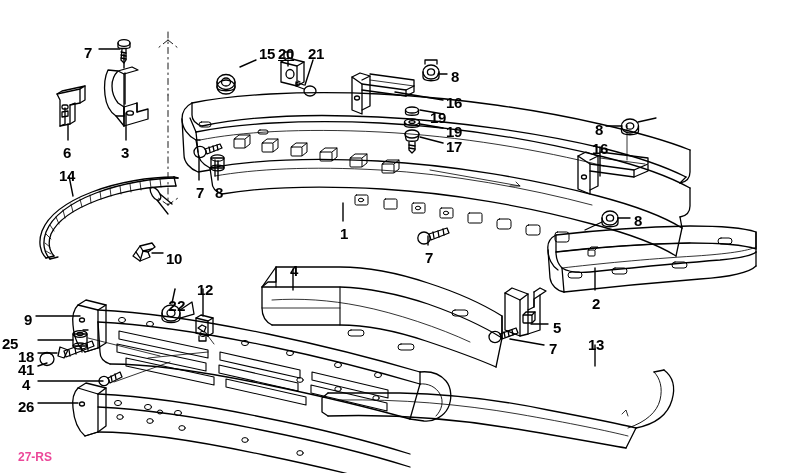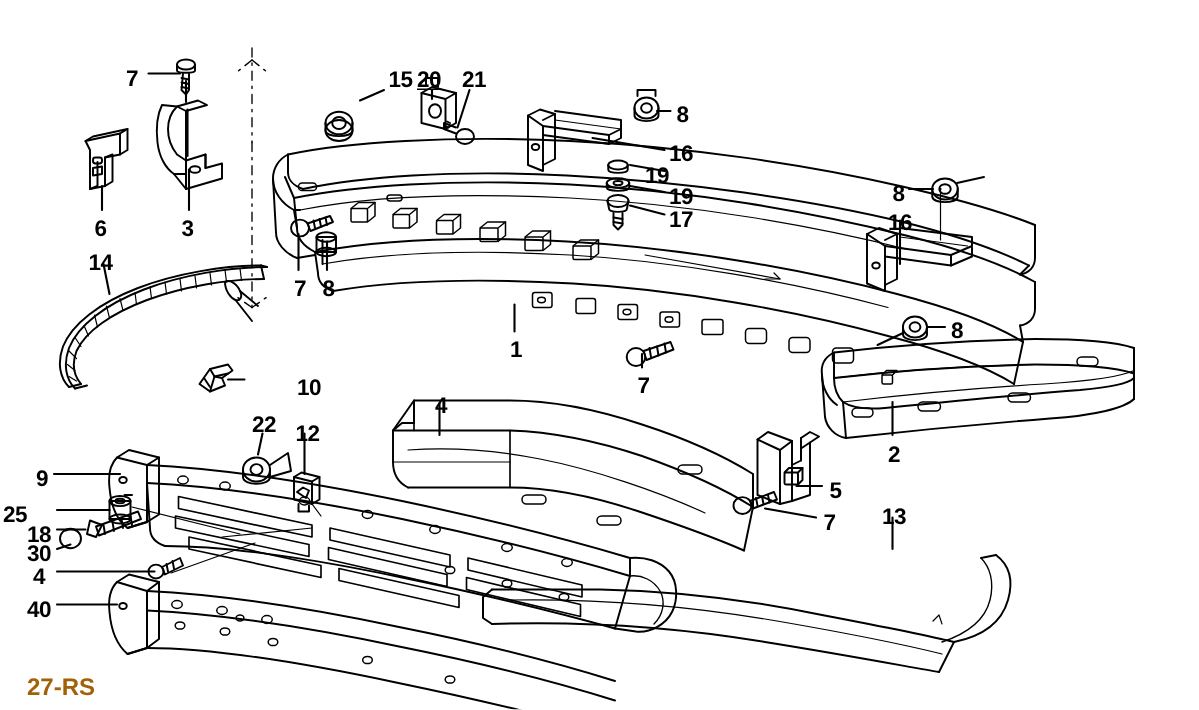--- a/index.html
+++ b/index.html
@@ -30,22 +30,22 @@
     line-height: 1;
     white-space: nowrap;
     letter-spacing: -0.3px;
   }
   #footer-code {
     position: absolute;
     left: 18px;
     top: 450px;
     font-family: "Liberation Sans", sans-serif;
     font-weight: bold;
-    font-size: 16px;
-    color: #a16207;
+    font-size: 12px;
+    color: #ec4899;
     letter-spacing: 0px;
   }
 </style>
 </head>
 <body>
 
 <div id="sheet">
 
   <svg id="art" viewBox="0 0 799 473" xmlns="http://www.w3.org/2000/svg">
     <g fill="none" stroke="#000" stroke-width="1.3" stroke-linejoin="round" stroke-linecap="round">
@@ -540,31 +540,31 @@
   <div class="callout" style="left:446px; top:139px;">17</div>
   <div class="callout" style="left:595px; top:122px;">8</div>
   <div class="callout" style="left:592px; top:141px;">16</div>
   <div class="callout" style="left:63px;  top:145px;">6</div>
   <div class="callout" style="left:121px; top:145px;">3</div>
   <div class="callout" style="left:59px;  top:168px;text-align:right;">14</div>
   <div class="callout" style="left:196px; top:185px;">7</div>
   <div class="callout" style="left:215px; top:185px;">8</div>
   <div class="callout" style="left:634px; top:213px;">8</div>
   <div class="callout" style="left:340px; top:226px;">1</div>
-  <div class="callout" style="left:166px; top:251px;margin-left:32px;">10</div>
+  <div class="callout" style="left:166px; top:251px;">10</div>
   <div class="callout" style="left:425px; top:250px;">7</div>
   <div class="callout" style="left:290px; top:263px;">4</div>
-  <div class="callout" style="left:168px; top:276px;">22</div>
+  <div class="callout" style="left:168px; top:300px;font-family:Liberation Mono, monospace;">22</div>
   <div class="callout" style="left:197px; top:282px;">12</div>
   <div class="callout" style="left:592px; top:296px;">2</div>
   <div class="callout" style="left:24px;  top:312px;">9</div>
   <div class="callout" style="left:553px; top:320px;">5</div>
   <div class="callout" style="left:2px;  top:336px;">25</div>
   <div class="callout" style="left:18px;  top:349px;">18</div>
   <div class="callout" style="left:588px; top:337px;">13</div>
   <div class="callout" style="left:549px; top:341px;">7</div>
-  <div class="callout" style="left:18px;  top:362px;">30</div>
+  <div class="callout" style="left:18px;  top:362px;">41</div>
   <div class="callout" style="left:22px;  top:377px;">4</div>
-  <div class="callout" style="left:18px;  top:399px;">40</div>
+  <div class="callout" style="left:18px;  top:399px;">26</div>
 
   <div id="footer-code">27-RS</div>
 
 </div>
 
 </body></html>

